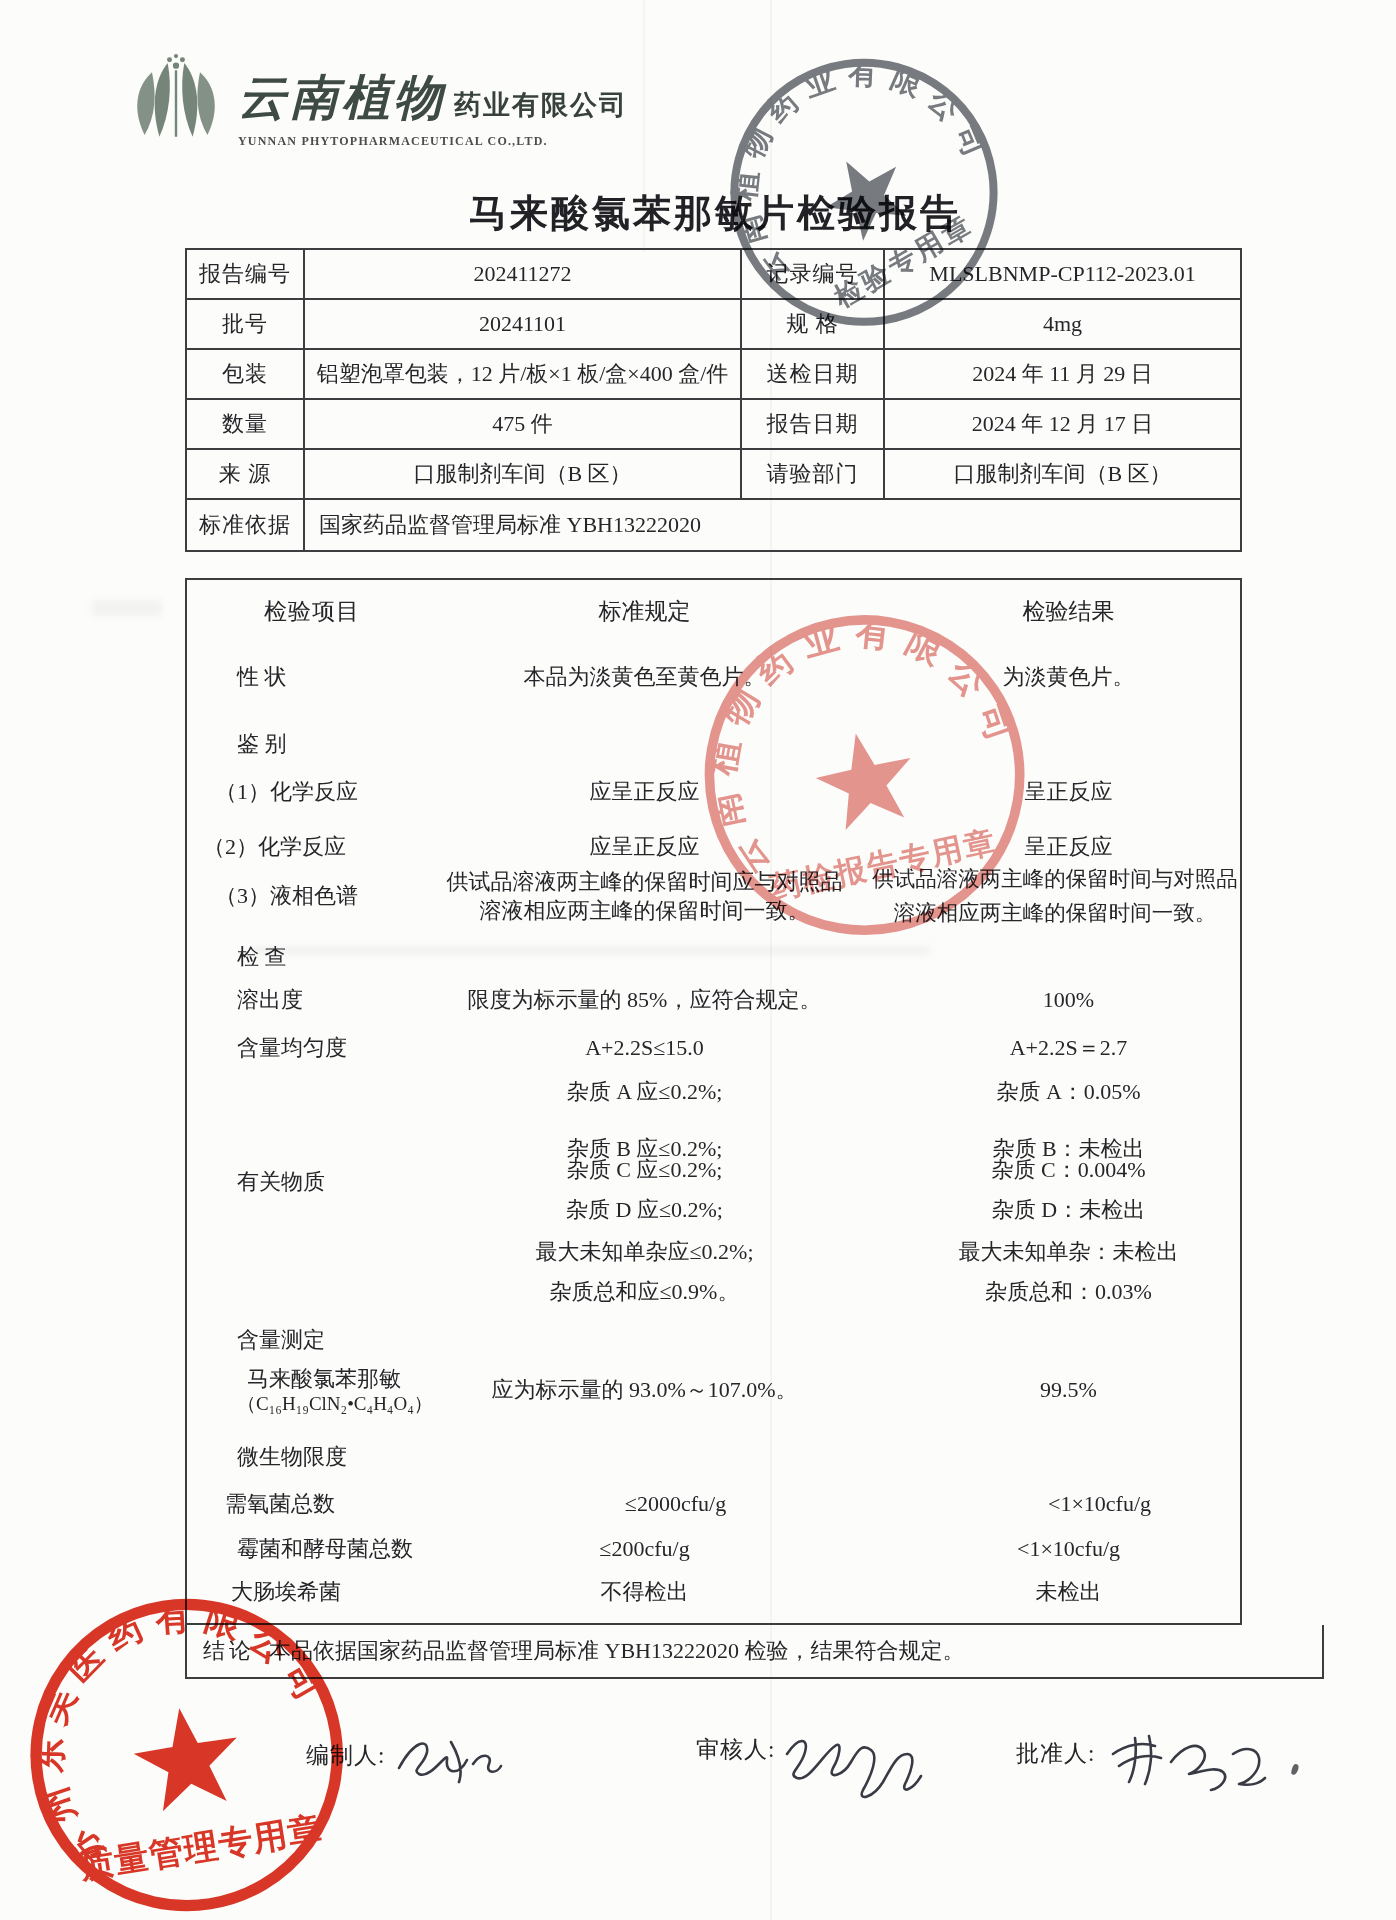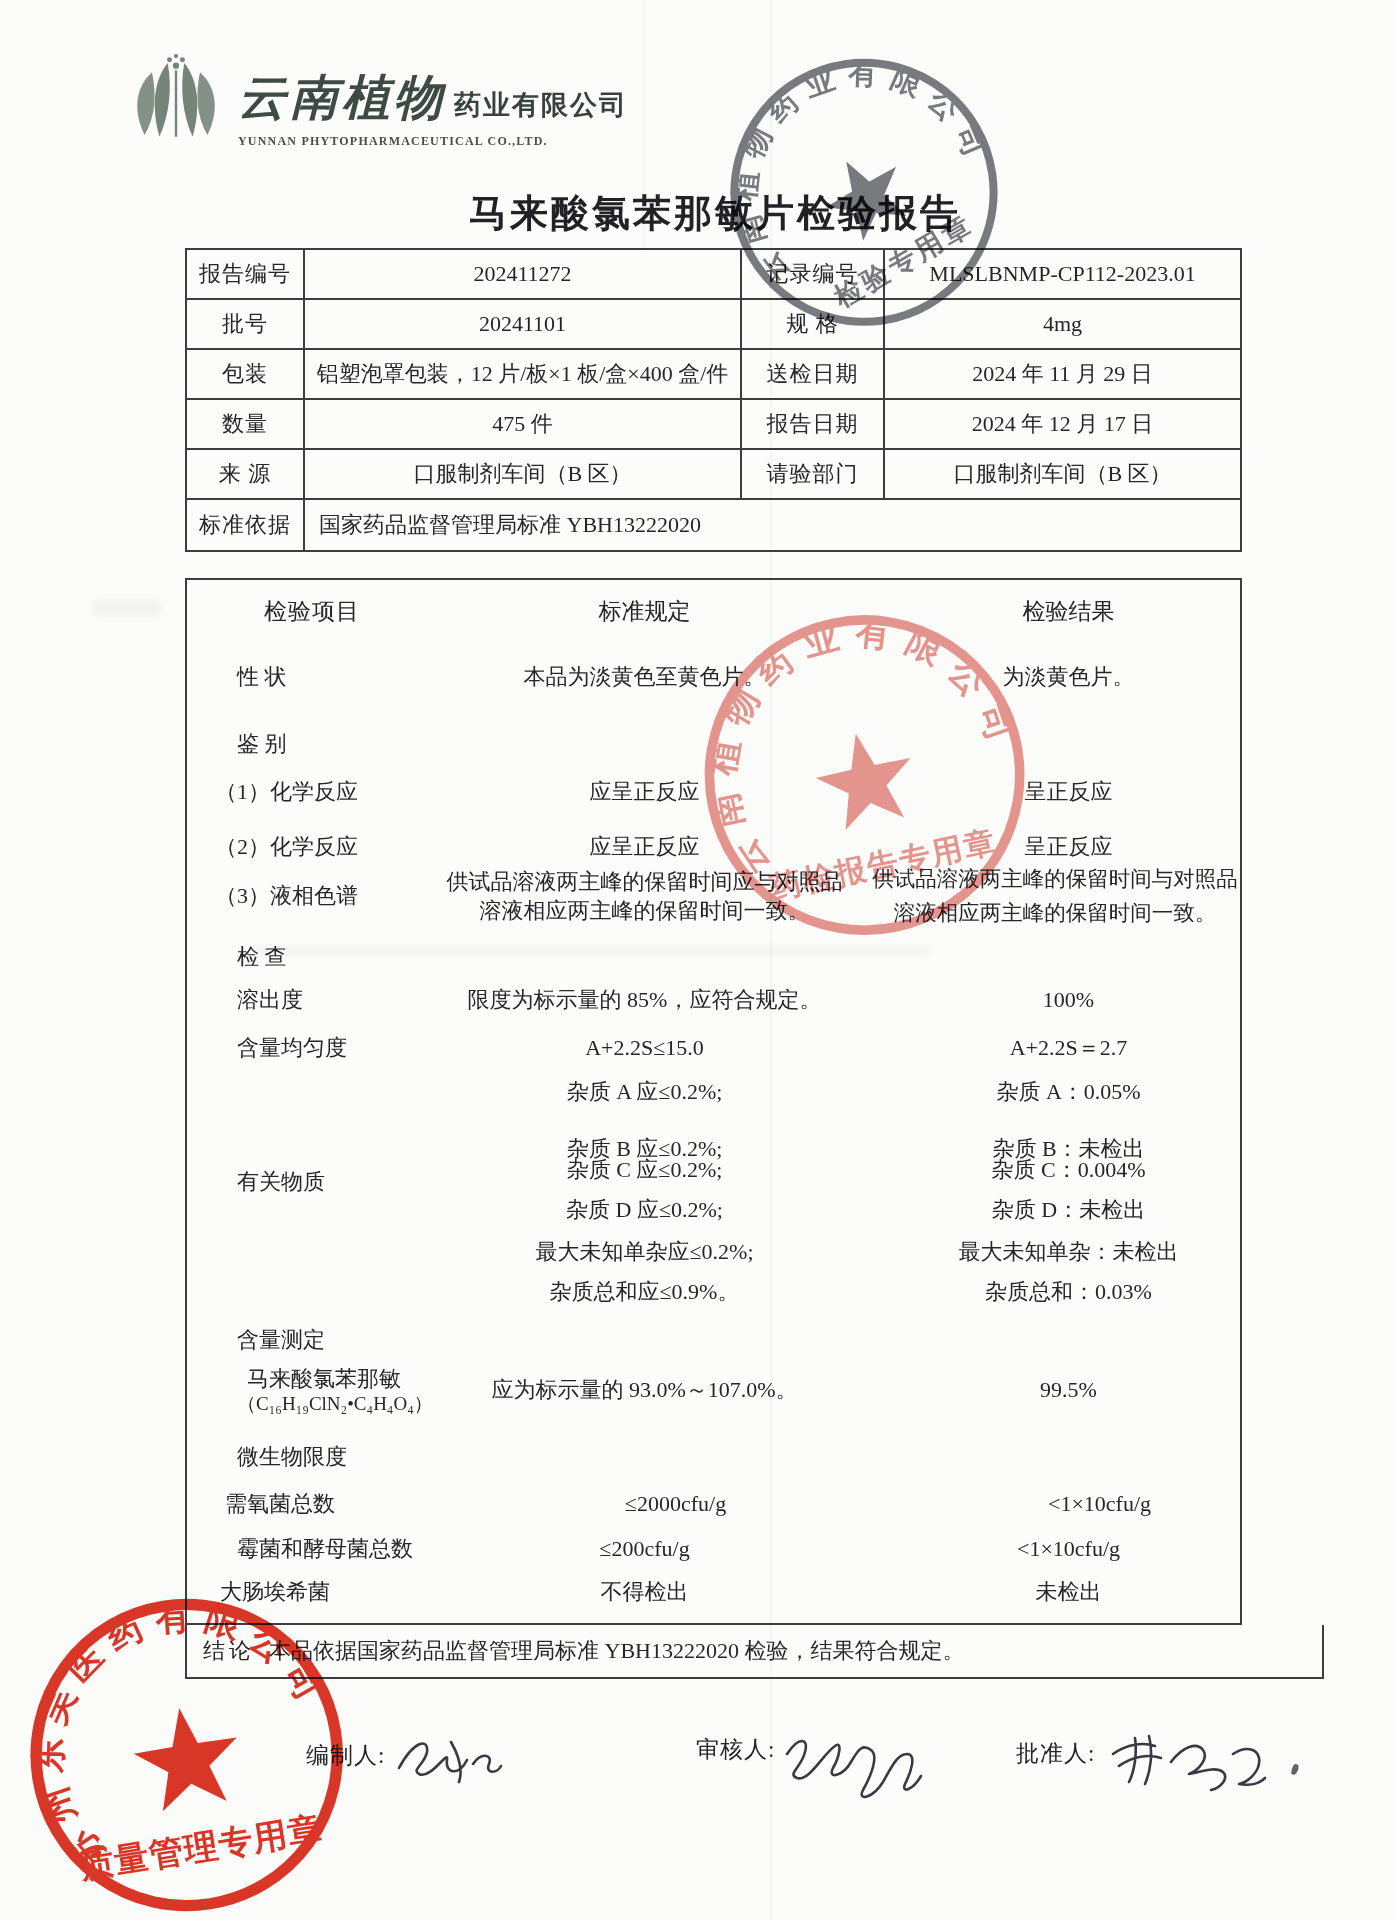--- a/index.html
+++ b/index.html
@@ -162,21 +162,21 @@
         <div class="cr"></div>
     </div>
 
     <div class="t2row" style="top:197px;">
       <div class="ci" style="padding-left:28px;">（1）化学反应</div>
       <div class="cs">应呈正反应</div>
       <div class="cr">呈正反应</div>
     </div>
 
     <div class="t2row" style="top:252px;">
-      <div class="ci" style="padding-left:28px;">（2）化学反应</div>
+      <div class="ci" style="padding-left:16px;">（2）化学反应</div>
       <div class="cs">应呈正反应</div>
       <div class="cr">呈正反应</div>
     </div>
 
     <div class="t2row" style="top:282px;">
       <div class="ci" style="padding-left:28px;">（3）液相色谱</div>
       <div class="cs" style="line-height:29px;">供试品溶液两主峰的保留时间应与对照品溶液相应两主峰的保留时间一致。</div>
       <div class="cr" style="line-height:34px;padding-left:18px;font-size:21.5px;">供试品溶液两主峰的保留时间与对照品溶液相应两主峰的保留时间一致。</div>
     </div>
 
@@ -258,21 +258,21 @@
       <div class="cr">&lt;1×10cfu/g</div>
     </div>
 
     <div class="t2row" style="top:954px;">
       <div class="ci pad-sm">霉菌和酵母菌总数</div>
       <div class="cs">≤200cfu/g</div>
       <div class="cr">&lt;1×10cfu/g</div>
     </div>
 
     <div class="t2row" style="top:997px;">
-      <div class="ci" style="padding-left:33px;">大肠埃希菌</div>
+      <div class="ci" style="padding-left:44px;">大肠埃希菌</div>
       <div class="cs">不得检出</div>
       <div class="cr">未检出</div>
     </div>
   </div>
 
   <div class="conclusion">
     <span class="c-label">结论</span>
     <span class="c-text">本品依据国家药品监督管理局标准 YBH13222020 检验，结果符合规定。</span>
   </div>
 

